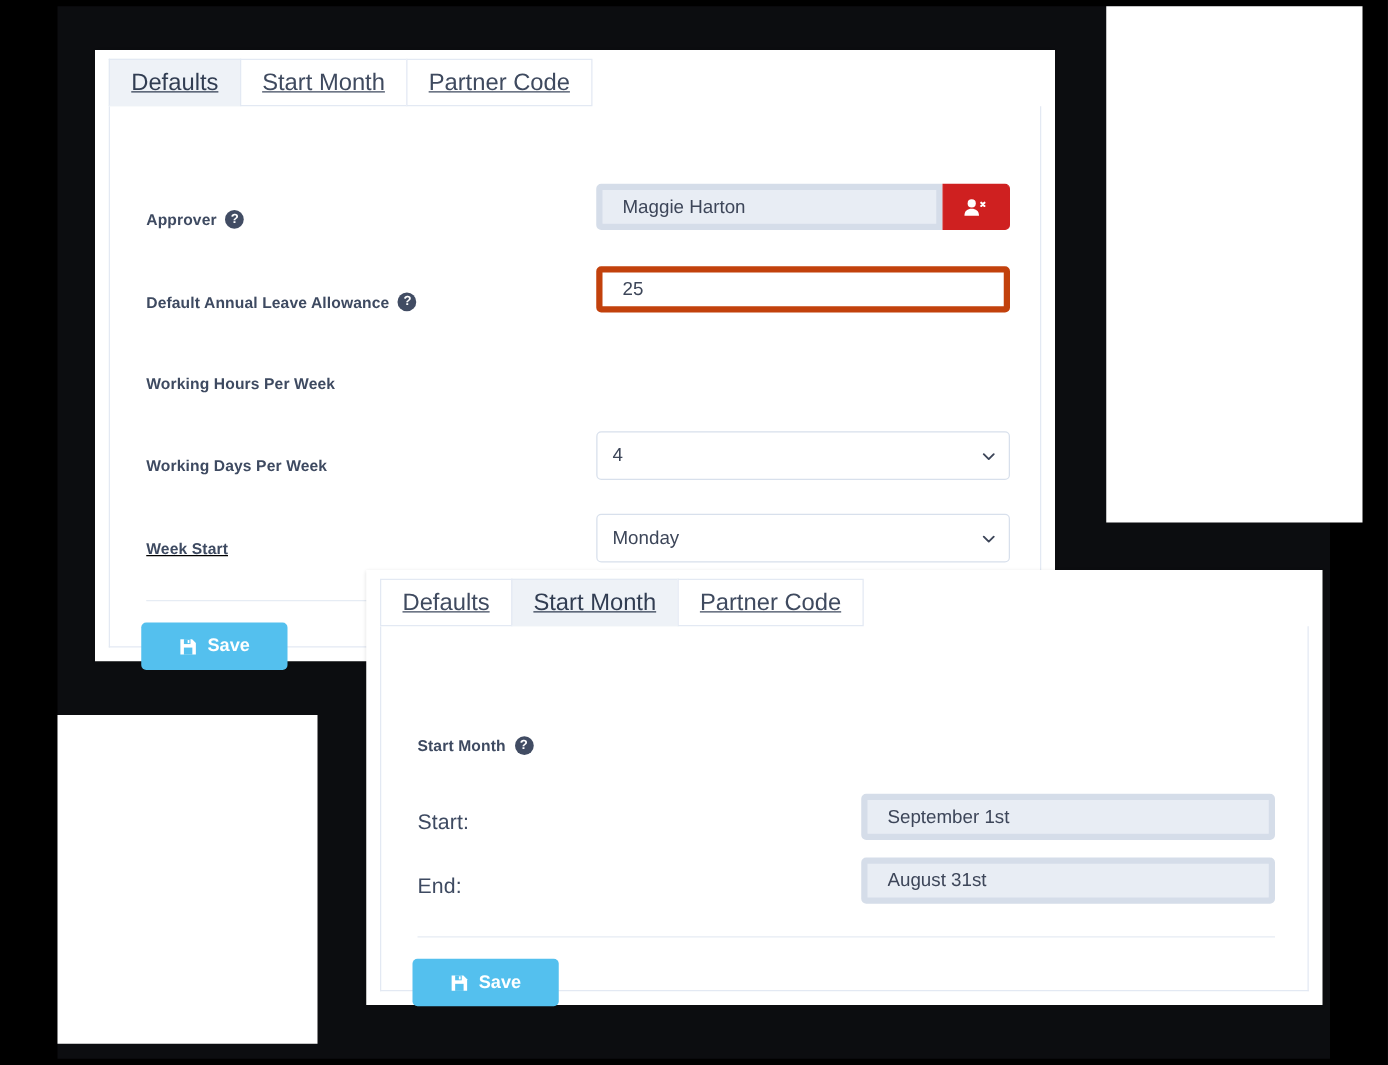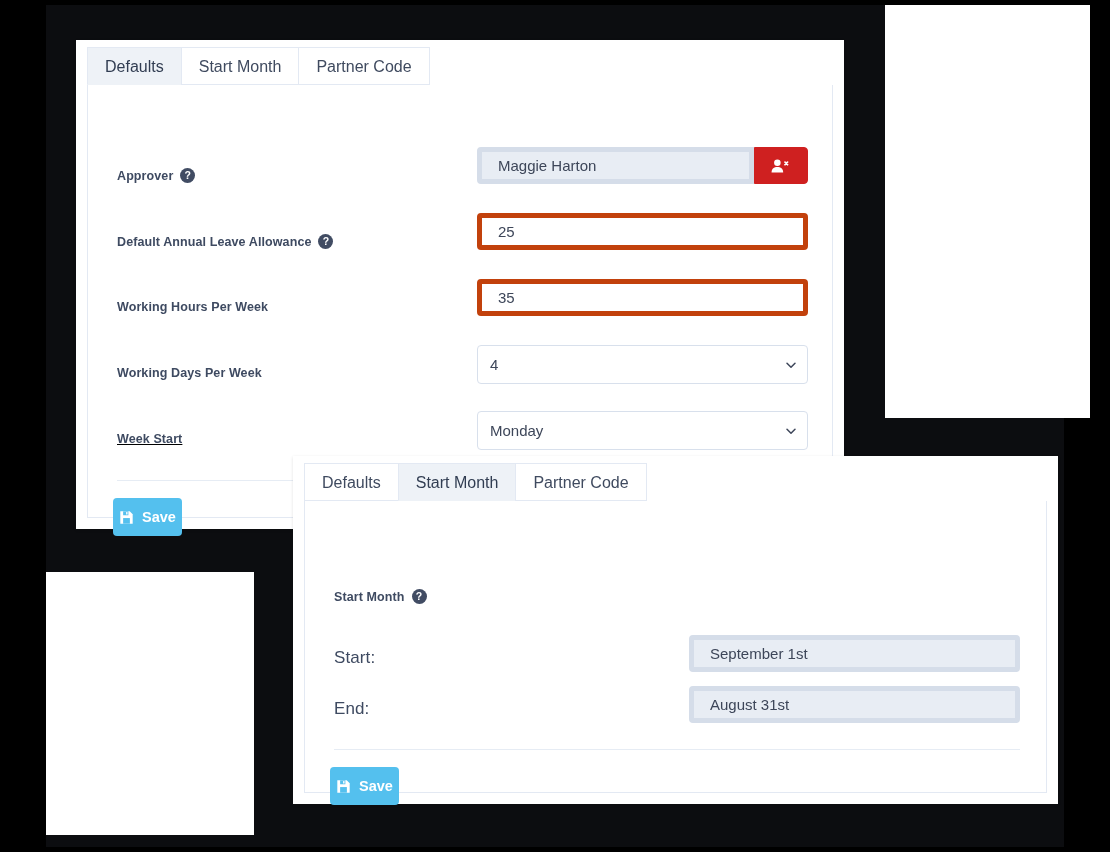--- a/index.html
+++ b/index.html
@@ -37,28 +37,29 @@
   .tab-strip {
     position: absolute;
     left: 11px; top: 7px;
     display: flex;
     z-index: 3;
   }
   .tab {
     padding: 0 17px;
     height: 38px;
     line-height: 38px;
-    font-size: 16px;
+    font-size: 19px;
     color: #3f4a5f;
     background: #ffffff;
     border: 1px solid #e3e9f3;
     border-bottom: 1px solid #e3e9f3;
     margin-right: -1px;
     cursor: pointer;
     white-space: nowrap;
+    text-decoration: underline;
   }
   .tab.active {
     background: #eef2f7;
     border-bottom-color: #eef2f7;
     color: #313d52;
   }
 
   
   .form-body {
     position: absolute;
@@ -164,21 +165,21 @@
     position: absolute;
     height: 1px;
     background: #e6ecf4;
   }
   .btn-save {
     position: absolute;
     display: inline-flex;
     align-items: center;
     gap: 8px;
     height: 38px;
-    padding: 0 6px;
+    padding: 0 30px;
     background: #54c0ee;
     border: none;
     border-radius: 4px;
     color: #ffffff;
     font-size: 14.5px;
     font-weight: bold;
     cursor: pointer;
     font-family: "Liberation Sans", sans-serif;
   }
   .btn-save svg { display: block; }
@@ -227,23 +228,20 @@
     </div>
     <div class="f-control" style="left:389px; top:128px; width:331px;">
       <input class="inp" type="text" value="25" style="">
     </div>
 
     <div class="form-row" style="position:absolute; left:29px; top:215px;">
       <div class="f-label">
         <span>Working Hours Per Week</span>
       </div>
     </div>
-    <div class="f-control" style="left:389px; top:194px; width:331px;">
-      <input class="inp" type="text" value="35" style="">
-    </div>
 
     <div class="form-row" style="position:absolute; left:29px; top:281px;">
       <div class="f-label">
         <span>Working Days Per Week</span>
       </div>
     </div>
     <div class="f-control" style="left:389px; top:260px; width:331px;">
       <div class="sel-wrap">
         <select class="sel">
           <option>4</option>

